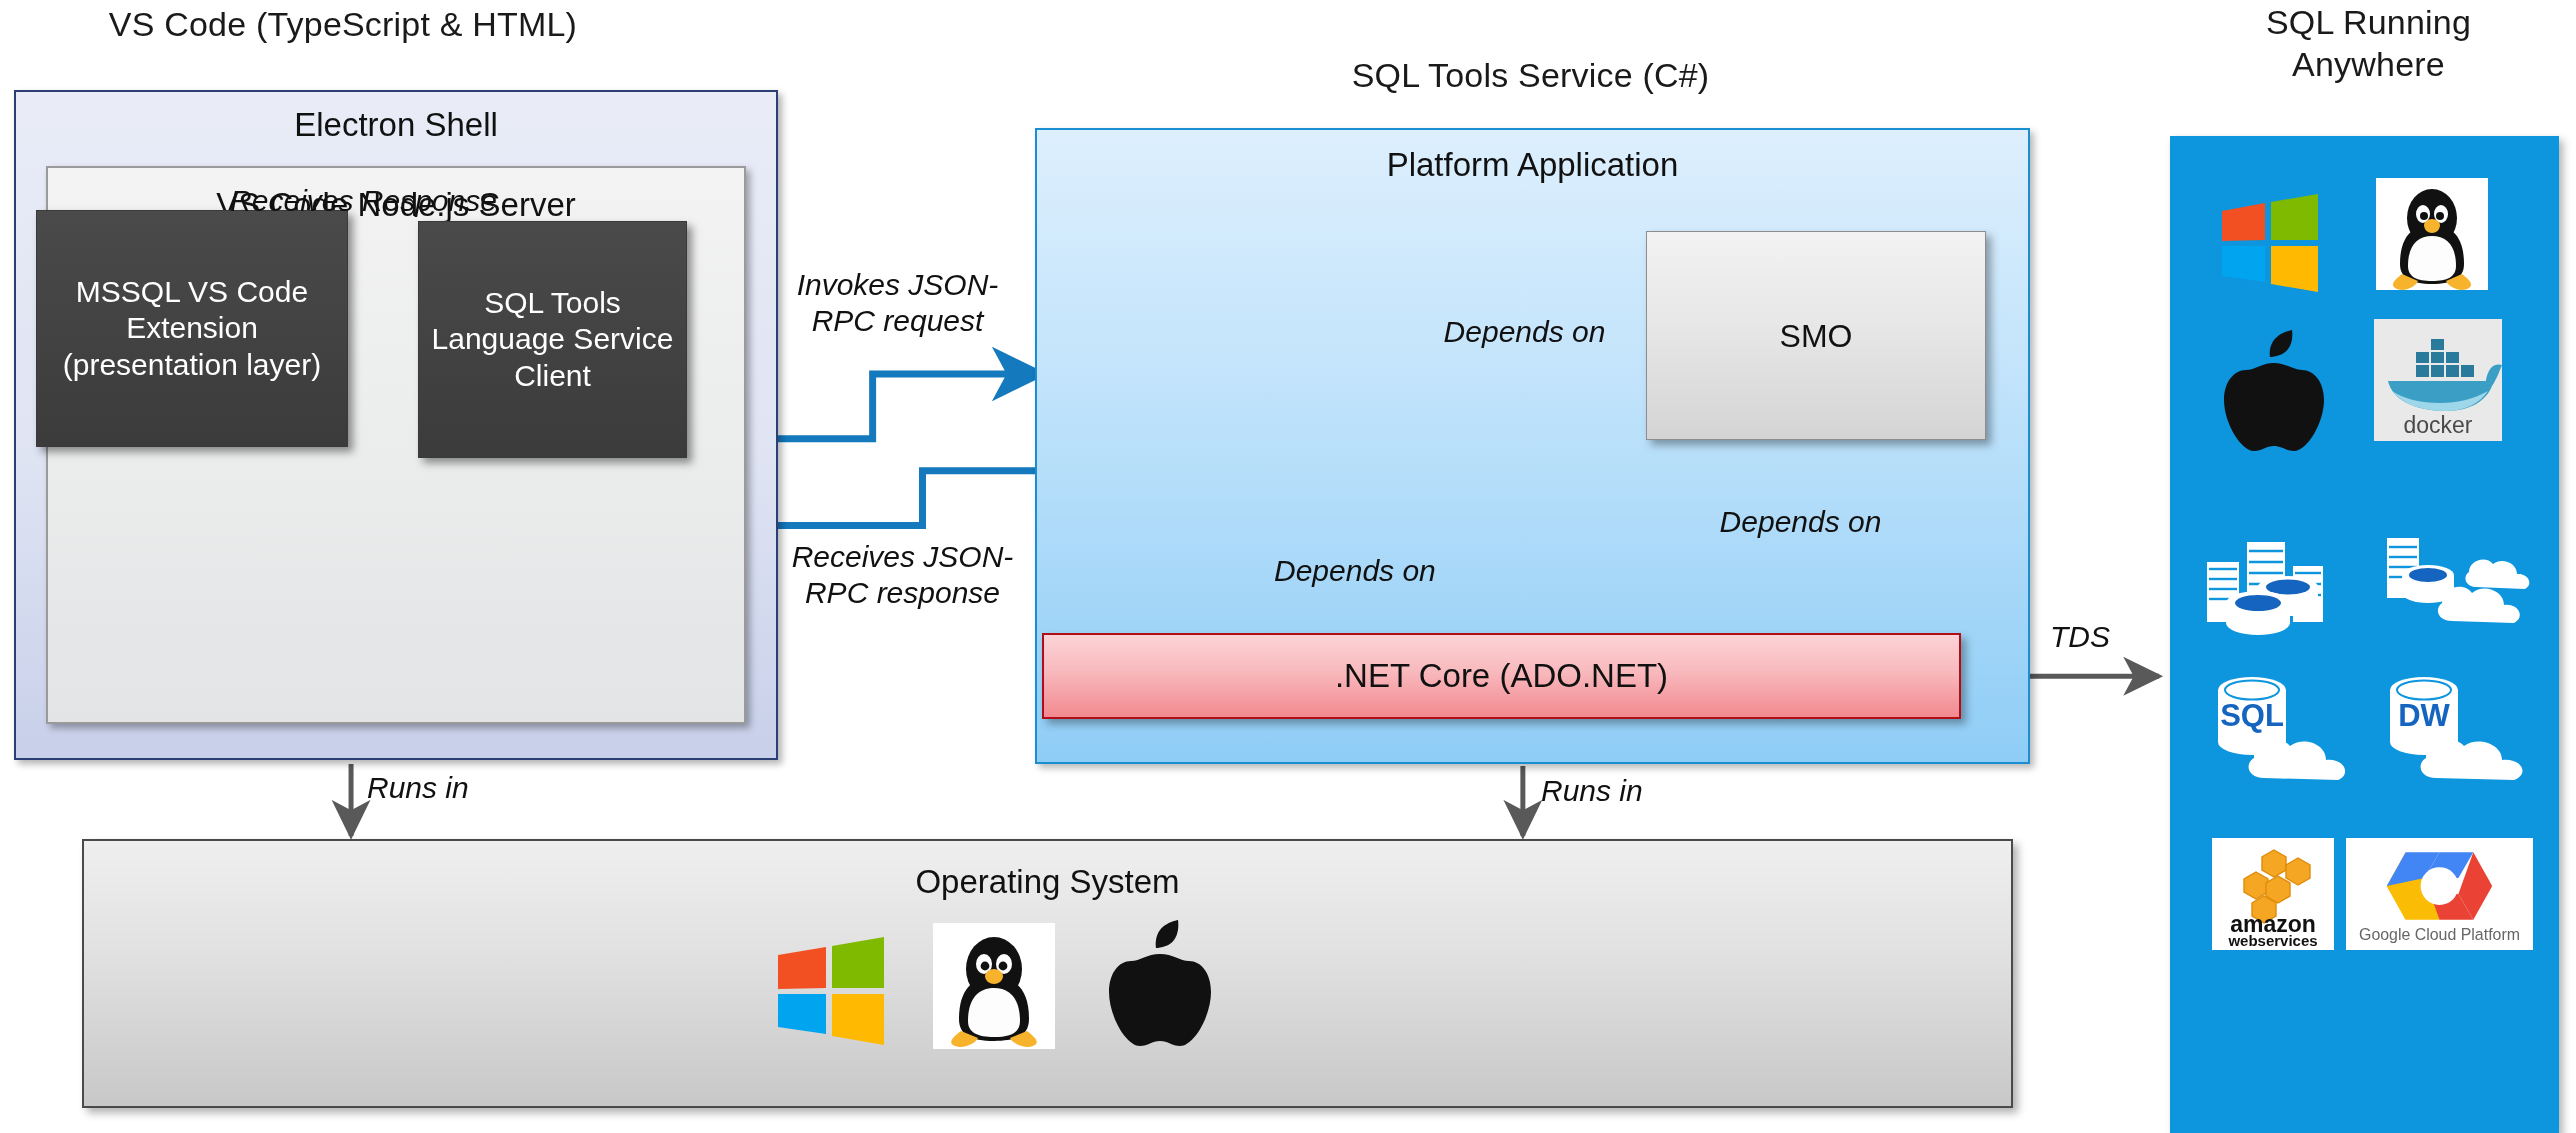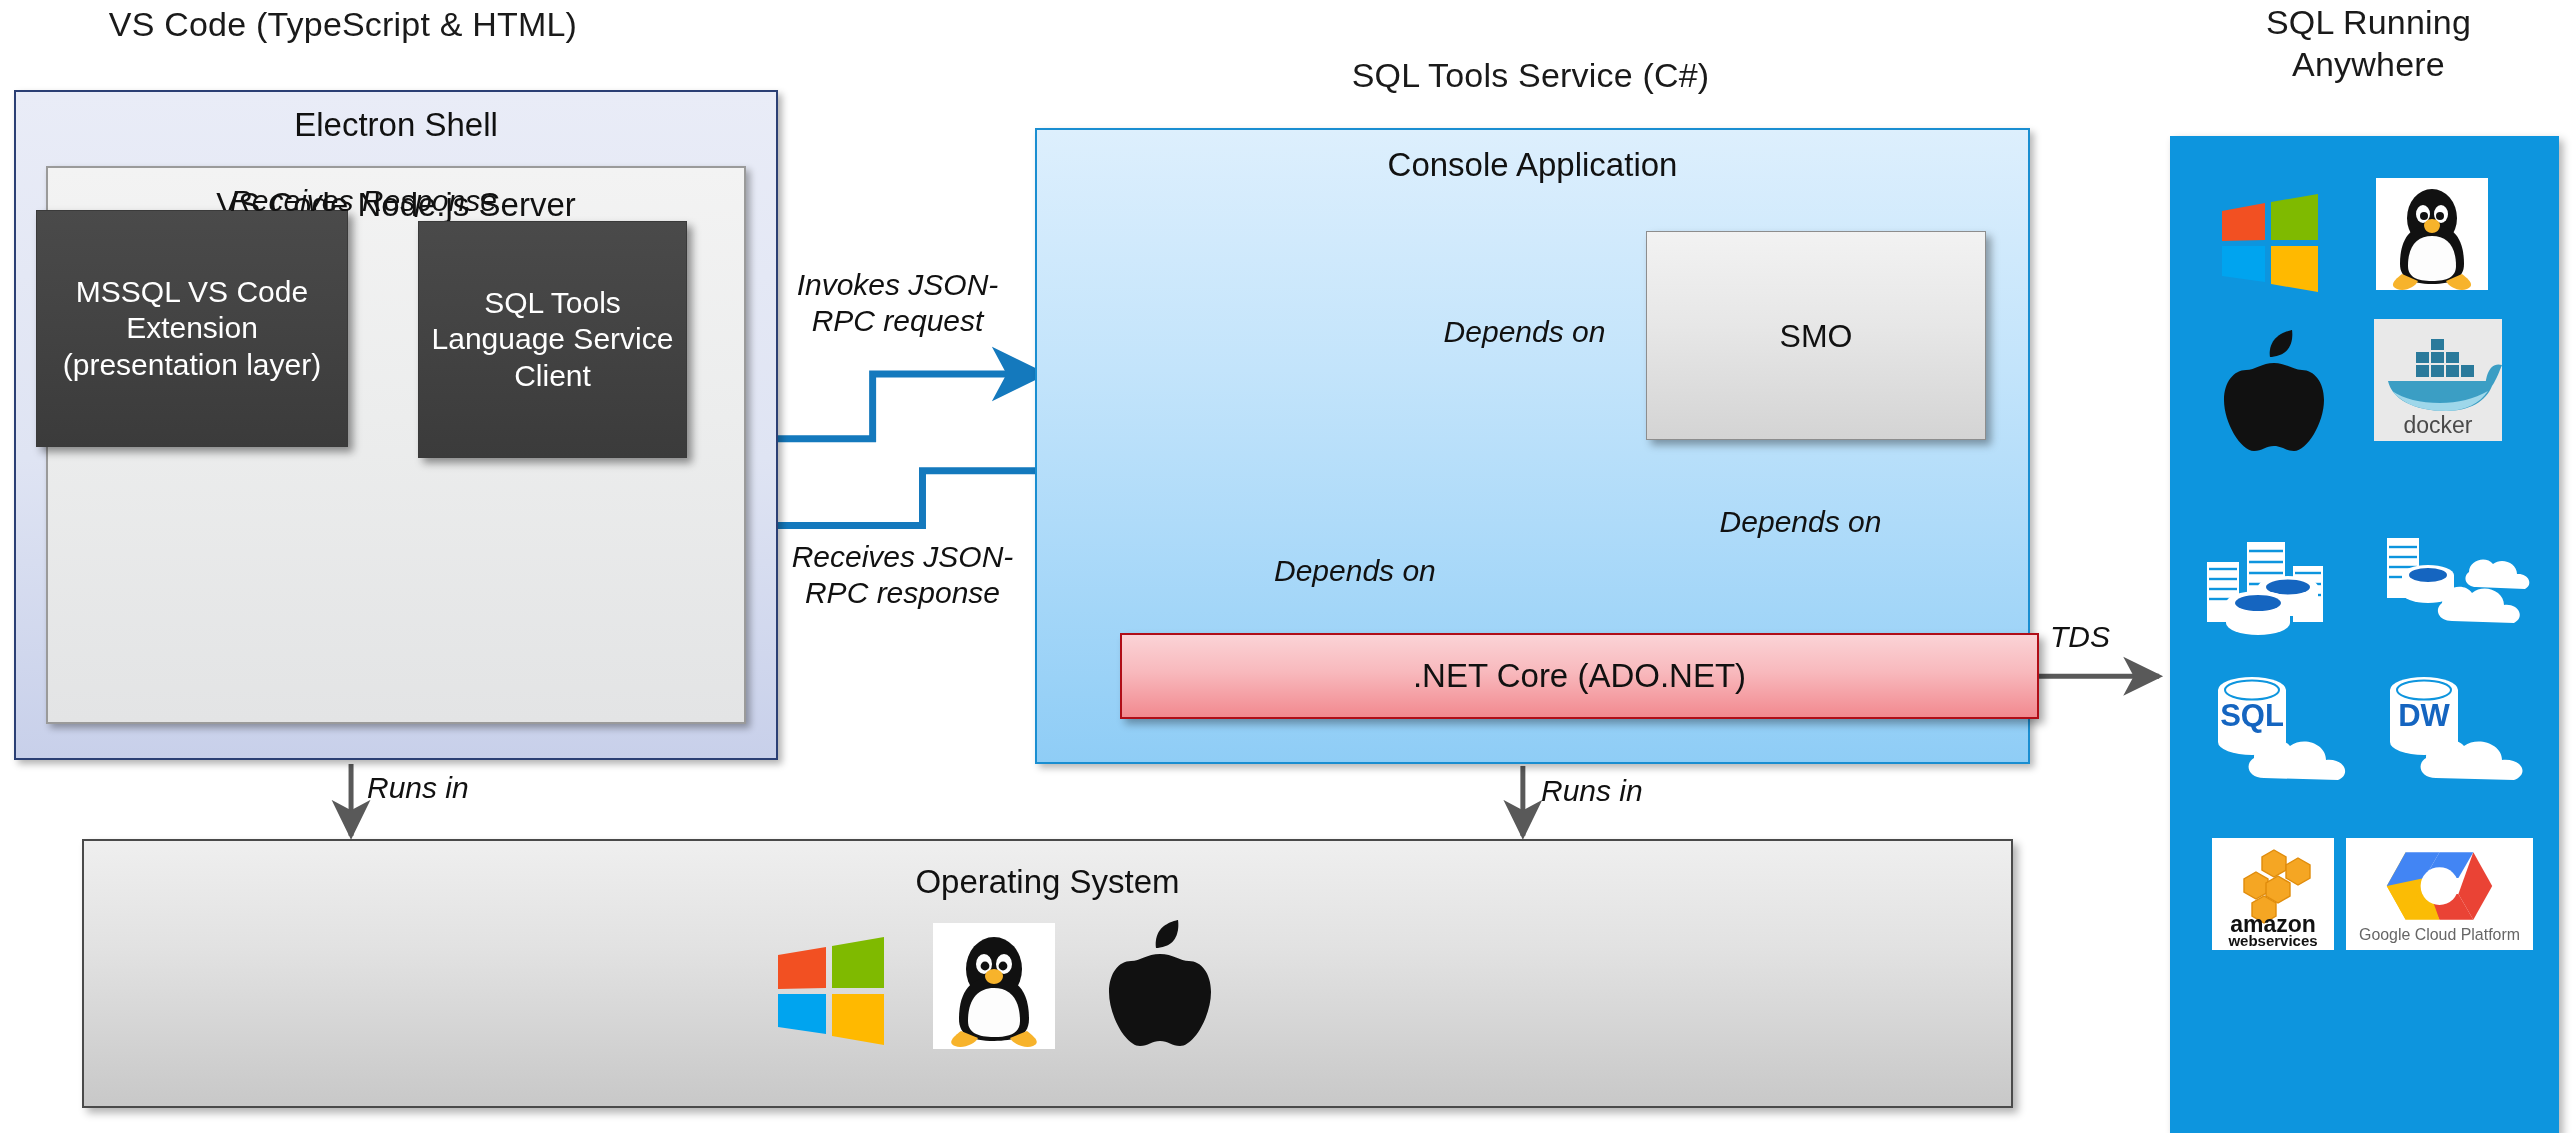--- a/index.html
+++ b/index.html
@@ -164,29 +164,29 @@
   </div>
 
   <div class="abs edge-label" style="left:199px;top:183px;width:329px;">Receives Response</div>
 
 
   <div class="abs edge-label" style="left:788px;top:267px;width:219px;">Invokes JSON-RPC request</div>
 
   <div class="abs edge-label" style="left:788px;top:539px;width:229px;">Receives JSON-RPC response</div>
 
   <div class="abs console-app" style="left:1035px;top:128px;width:995px;height:636px;">
-    <div class="panel-title" style="top:16px;">Console Application</div>
+    <div class="panel-title" style="top:16px;">Platform Application</div>
   </div>
 
 
   <div class="abs grey-box" style="left:1646px;top:231px;width:340px;height:209px;">
     <span>SMO</span>
   </div>
 
-  <div class="abs red-box" style="left:1120px;top:633px;width:919px;height:86px;">
+  <div class="abs red-box" style="left:1042px;top:633px;width:919px;height:86px;">
     <span>.NET Core (ADO.NET)</span>
   </div>
 
   <div class="abs edge-label" style="left:1420px;top:314px;width:209px;">Depends on</div>
 
   <div class="abs edge-label left" style="left:1274px;top:553px;width:289px;">Depends on</div>
 
   <div class="abs edge-label" style="left:1656px;top:504px;width:289px;">Depends on</div>
 
   <div class="abs edge-label" style="left:2015px;top:619px;width:130px;">TDS</div>

